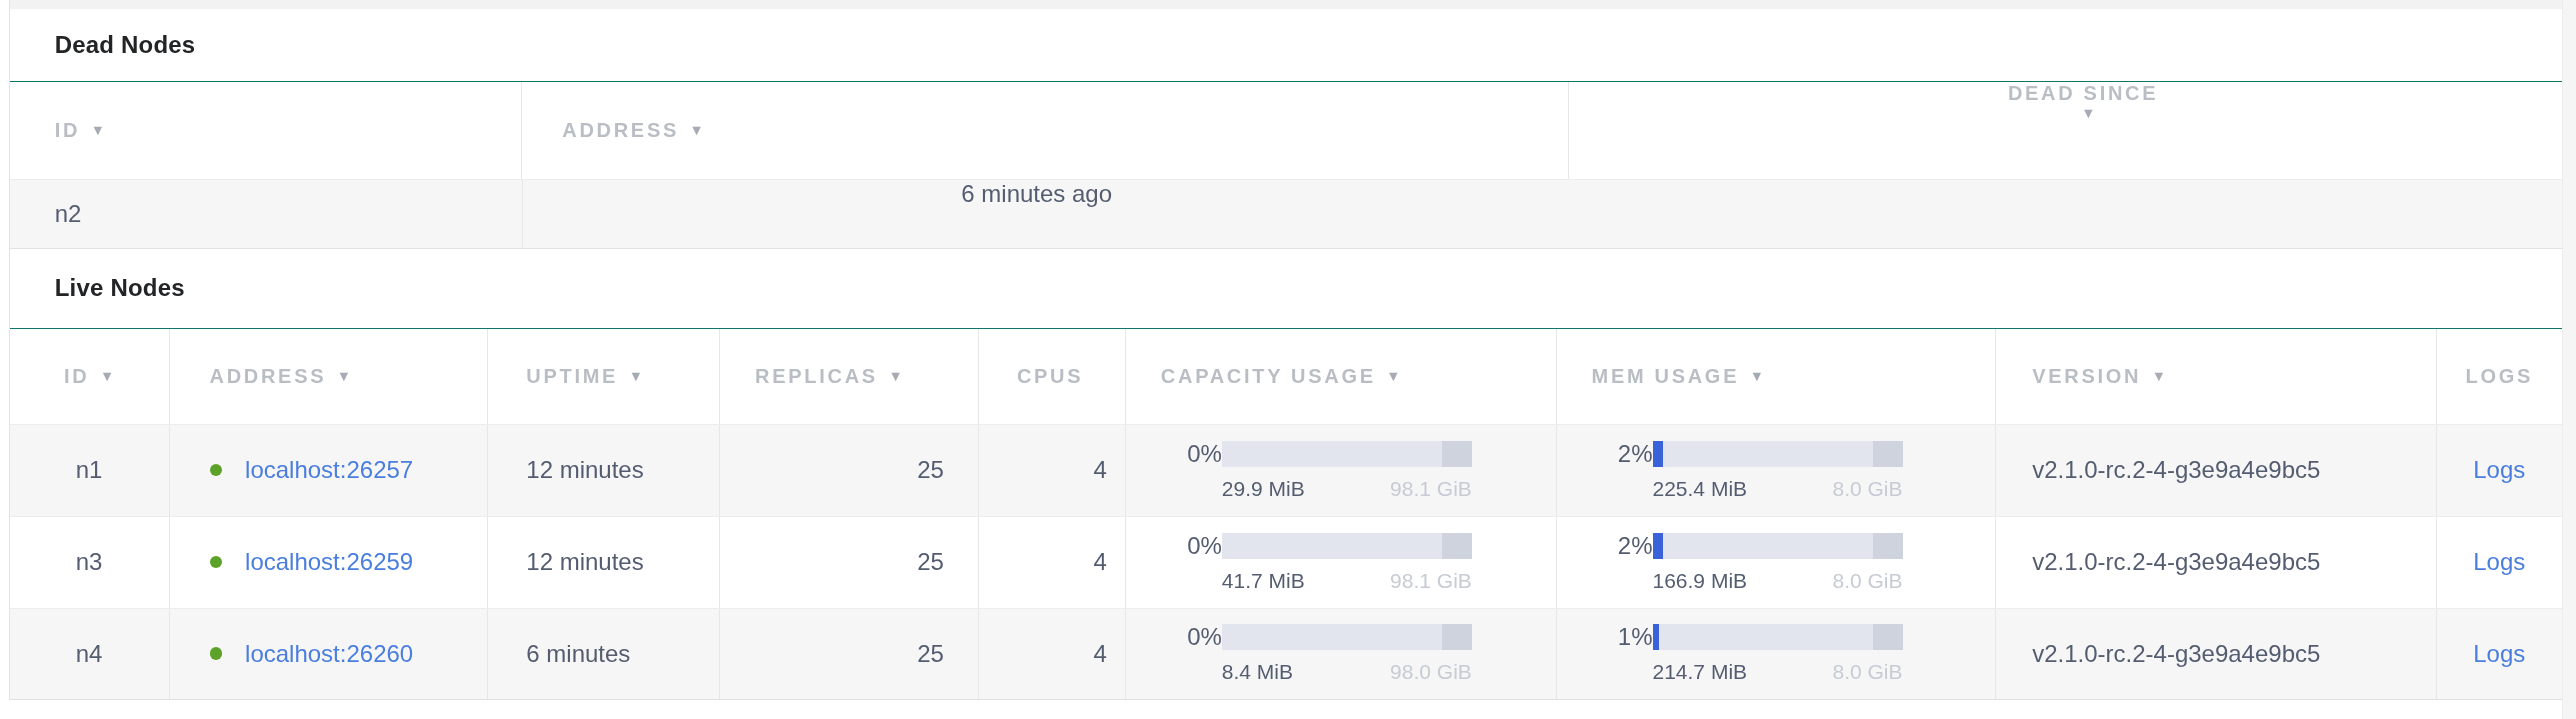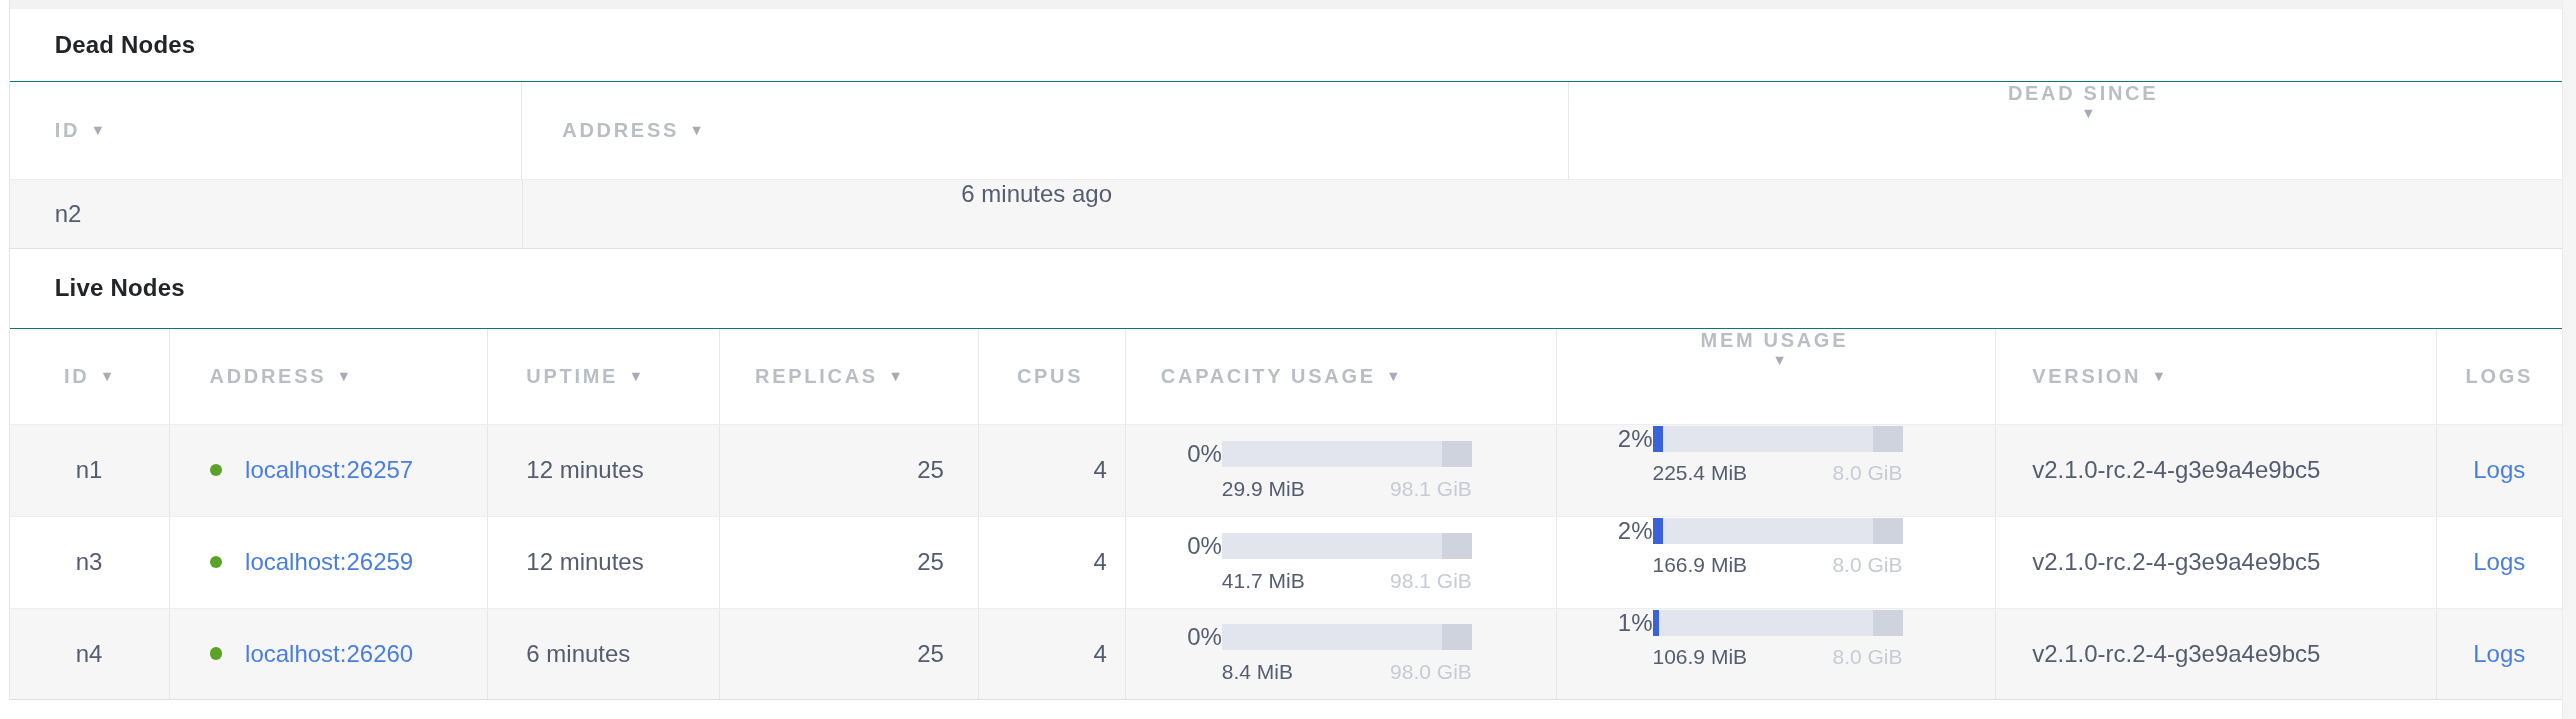--- a/index.html
+++ b/index.html
@@ -48,21 +48,21 @@
   .d-addr { width:1048px; padding-left:40px; }
   .d-since{ width:993px; padding-left:35px;flex-direction:column; }
 
   
   .c-id   { width:160px; justify-content:center; }
   .c-addr { width:319px; padding-left:40px; }
   .c-up   { width:232px; padding-left:38px; }
   .c-rep  { width:259px; justify-content:flex-end; padding-right:34px; }
   .c-cpu  { width:147px; justify-content:flex-end; padding-right:18px;text-align:center; }
   .c-cap  { width:431px; padding-left:38px; padding-right:54px; }
-  .c-mem  { width:440px; padding-left:38px; padding-right:38px;flex-direction:column; }
+  .c-mem  { width:440px; padding-left:38px; padding-right:38px; }
   .c-ver  { width:441px; padding-left:36px; }
   .c-log  { width:125px; justify-content:center; }
 
   a.link { color:#4a7ede; text-decoration:none; cursor:pointer; }
   .dot { width:12.5px; height:12.5px; border-radius:50%; margin-right:23px; flex:none; }
   .dot-live { background:#5ca228; }
   .dot-dead { background:#e1797c; }
 
   
   .usage { width:100%; }
@@ -268,21 +268,21 @@
         <div class="td c-mem bdr">
           <div class="usage">
             <div class="usage-top">
               <span class="pct">1%</span>
               <div class="bar">
                 <span class="bar-fill fill-1"></span>
                 <span class="bar-cap"></span>
               </div>
             </div>
             <div class="usage-vals">
-              <span class="used">106.9 MiB</span>
+              <span class="used">214.7 MiB</span>
               <span class="total">8.0 GiB</span>
             </div>
           </div>
         </div>
         <div class="td c-ver bdr">v2.1.0-rc.2-4-g3e9a4e9bc5</div>
         <div class="td c-log">
           <a class="link">Logs</a>
         </div>
       </div>
     </section>

